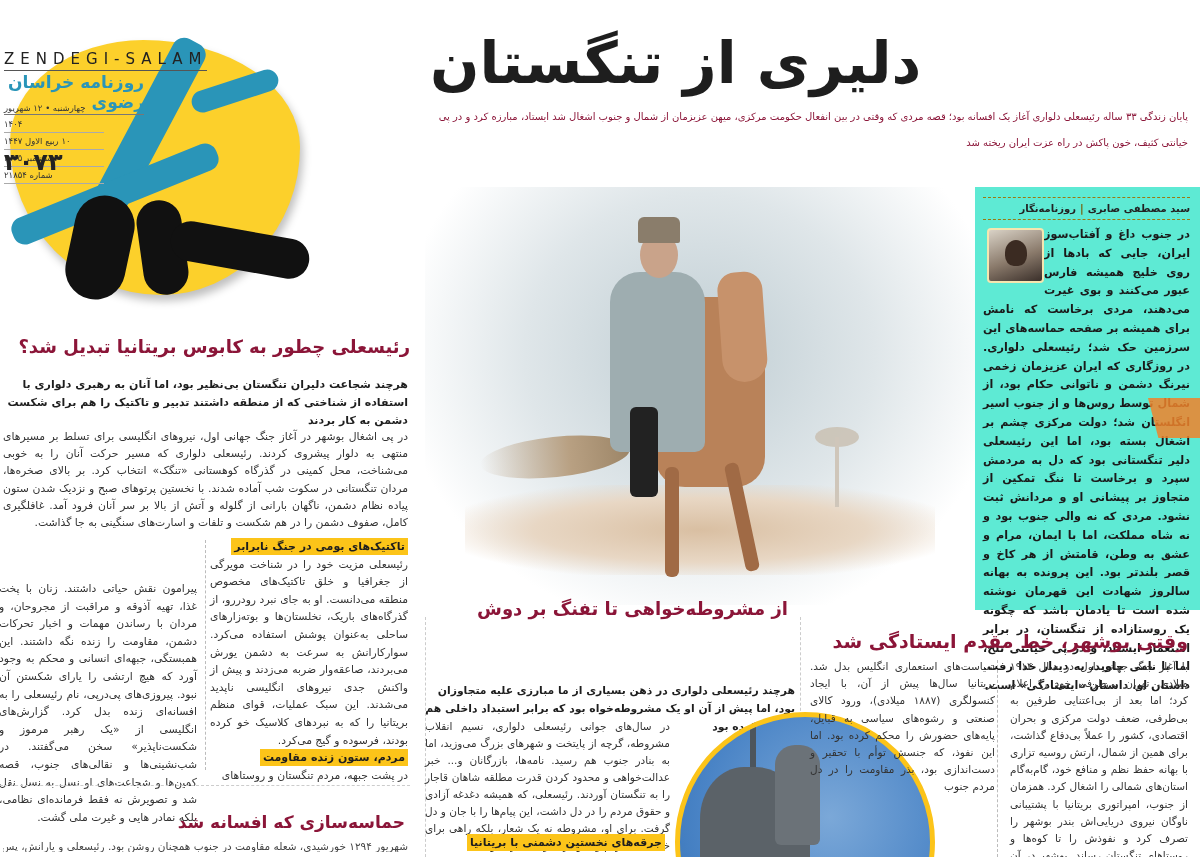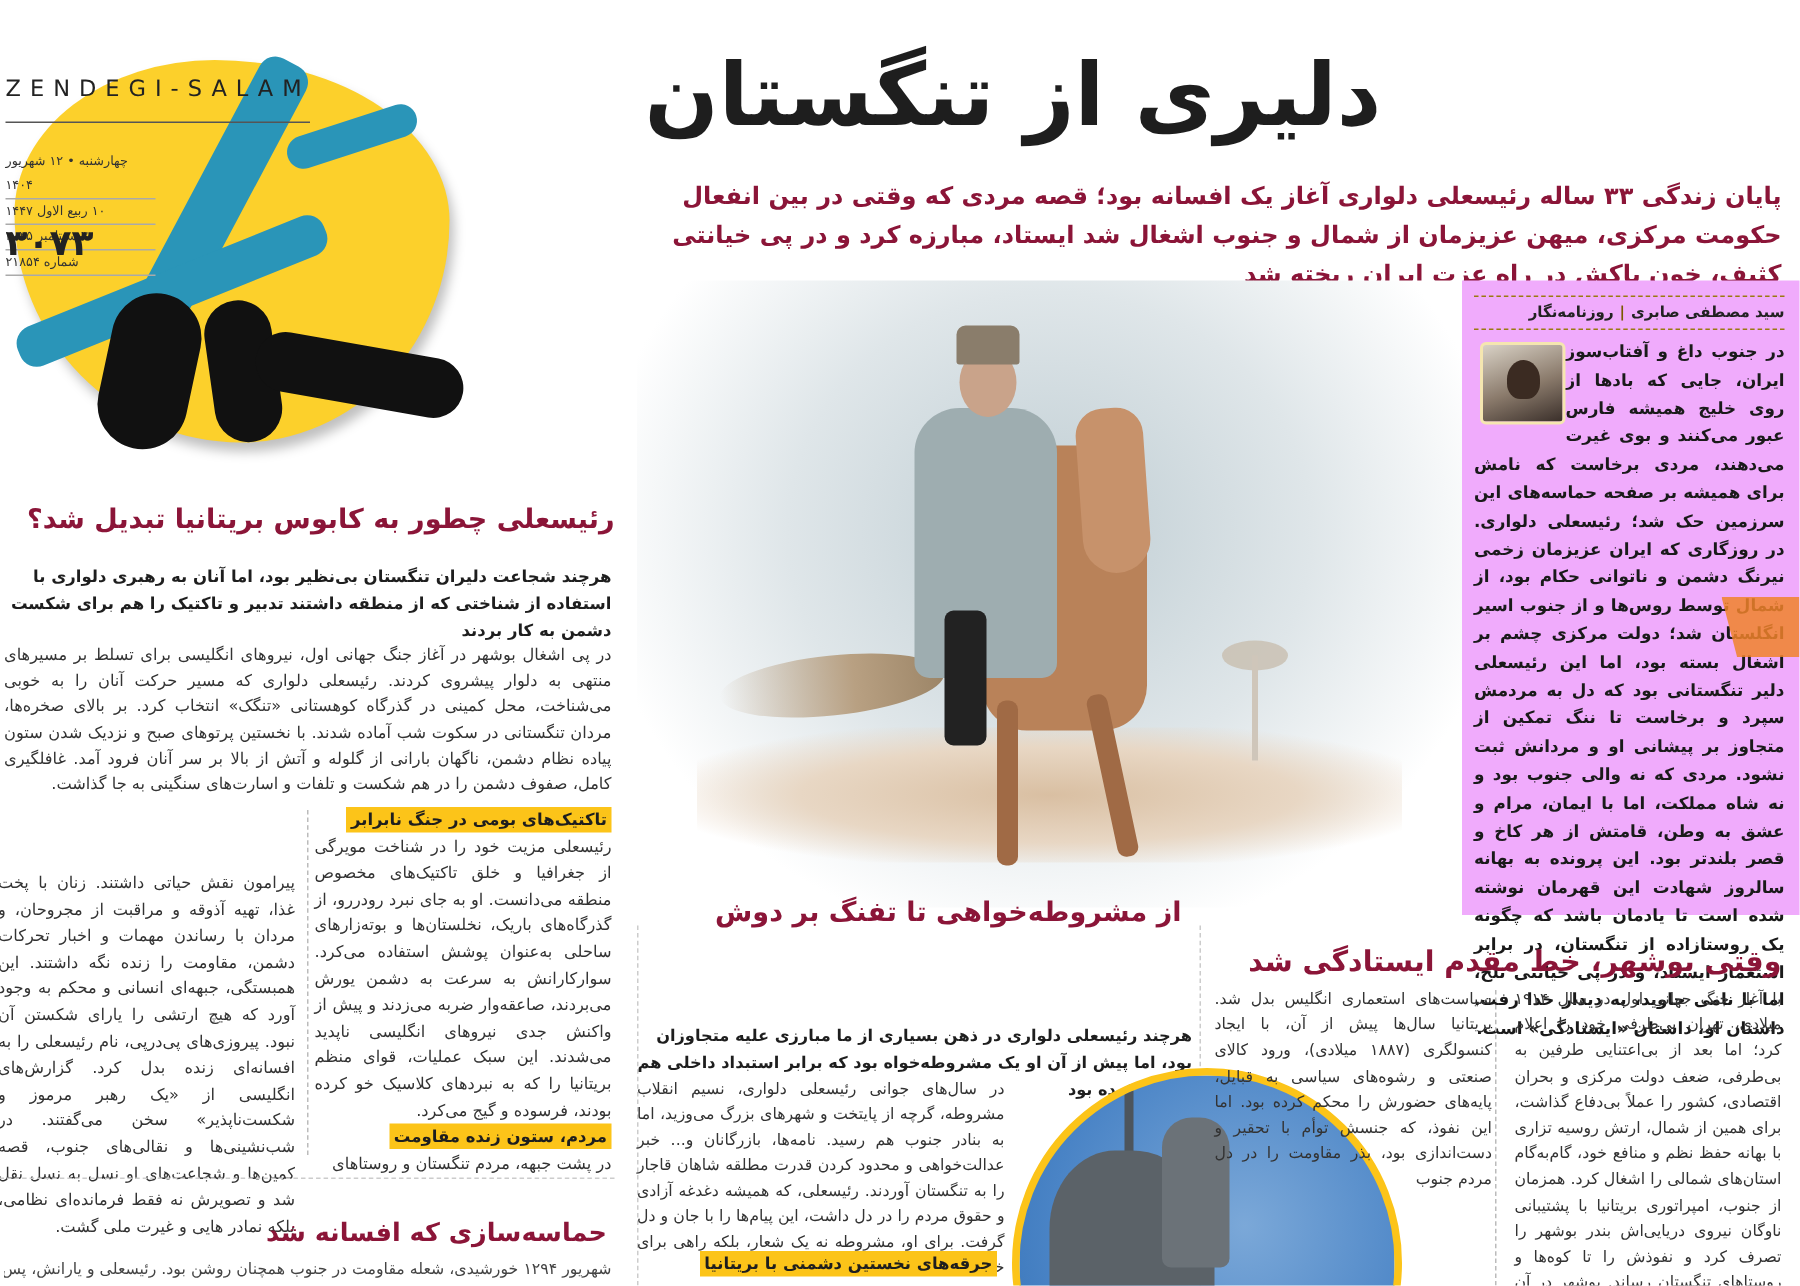--- a/index.html
+++ b/index.html
@@ -6,46 +6,46 @@
   html, body { width: 1200px; height: 857px; overflow: hidden; background: #ffffff; }
   body { position: relative; font-family: "DejaVu Sans", sans-serif; color: #1e1e1e; direction: rtl; }
 
   .abs { position: absolute; }
 
   
   .masthead { left: 0; top: 0; width: 420px; height: 320px; direction: ltr; }
   .logo-blob { position: absolute; left: 10px; top: 40px; width: 290px; height: 255px; background: #fcd02b; border-radius: 46% 54% 48% 52% / 40% 42% 58% 60%; box-shadow: 3px 6px 8px rgba(0,0,0,0.25); }
   .logo-stroke-blue { position: absolute; background: #2a95b8; border-radius: 12px; }
   .logo-stroke-black { position: absolute; background: #111; border-radius: 40px; }
-  .brand-latin { position: absolute; left: 4px; top: 50px; font-family: "DejaVu Sans", sans-serif; font-size: 15px; letter-spacing: 6px; color: #222; border-bottom: 1px solid #555; padding-bottom: 13px; }
+  .brand-latin { position: absolute; left: 4px; top: 50px; font-family: "DejaVu Sans", sans-serif; font-size: 15px; letter-spacing: 6px; color: #222; border-bottom: 1px solid #555; padding-bottom: 2px; }
   .brand-fa { position: absolute; left: 4px; top: 72px; font-size: 17px; color: #2a95b8; font-weight: bold; direction: rtl; width: 140px; text-align: right; border-bottom: 1px solid #777; padding-bottom: 2px; }
   .issue-info { position: absolute; left: 4px; top: 100px; direction: rtl; width: 100px; text-align: left; font-size: 8.5px; color: #333; line-height: 16px; }
   .issue-info div { border-bottom: 1px solid #aaa; }
   .issue-number { position: absolute; left: 4px; top: 148px; font-size: 24px; font-weight: bold; color: #222; letter-spacing: 1px; }
 
   
   .main-title { right: 10px; top: 18px; width: 760px; text-align: left; font-size: 58px; font-weight: bold; color: #1e1e1e; line-height: 90px; }
-  .lead { right: 12px; top: 118px; width: 770px; text-align: right; font-size: 16px; font-weight: bold; color: #8b1538; line-height: 26px; }
+  .lead { right: 12px; top: 104px; width: 770px; text-align: right; font-size: 10px; font-weight: normal; color: #8b1538; line-height: 26px; }
 
   
   .hero { left: 425px; top: 187px; width: 550px; height: 418px; background: radial-gradient(ellipse at 50% 40%, #bfcdd3 0%, #dfe6e9 45%, #ffffff 78%); overflow: hidden; }
   .hero .ground { position: absolute; left: 40px; right: 40px; bottom: 30px; height: 90px; background: radial-gradient(ellipse at 50% 50%, #d9bfa2 0%, #e8d7c4 50%, rgba(255,255,255,0) 80%); }
   .hero .horse-body { position: absolute; left: 230px; top: 110px; width: 110px; height: 190px; background: #b98259; border-radius: 40px 40px 30px 30px; }
   .hero .horse-head { position: absolute; left: 295px; top: 85px; width: 45px; height: 110px; background: #c7926b; border-radius: 20px 20px 25px 25px; transform: rotate(-4deg); }
   .hero .horse-leg { position: absolute; width: 14px; height: 110px; background: #a06a45; border-radius: 6px; }
   .hero .tail { position: absolute; left: 55px; top: 250px; width: 150px; height: 40px; background: linear-gradient(90deg, rgba(184,160,130,0) 0%, #b8a082 60%, #9c8567 100%); border-radius: 50%; transform: rotate(-6deg); }
   .hero .rider-body { position: absolute; left: 185px; top: 85px; width: 95px; height: 180px; background: #9eadb0; border-radius: 30px 30px 10px 10px; }
   .hero .rider-head { position: absolute; left: 215px; top: 45px; width: 38px; height: 46px; background: #c9a38a; border-radius: 50%; }
   .hero .rider-hat { position: absolute; left: 213px; top: 30px; width: 42px; height: 26px; background: #8a7d6b; border-radius: 6px 6px 2px 2px; }
   .hero .boot { position: absolute; left: 205px; top: 220px; width: 28px; height: 90px; background: #222; border-radius: 6px; }
   .hero .palm { position: absolute; left: 410px; top: 250px; width: 4px; height: 70px; background: #cfc6ba; }
   .hero .palm-top { position: absolute; left: 390px; top: 240px; width: 44px; height: 20px; border-radius: 50%; background: rgba(200,190,175,0.8); }
 
   
-  .yellow-col { left: 975px; top: 187px; width: 225px; height: 423px; background: #f0abfc; padding: 6px 10px 6px 8px; }
+  .yellow-col { left: 975px; top: 187px; width: 225px; height: 423px; background: #5eead4; padding: 6px 10px 6px 8px; }
   .byline { font-size: 10px; font-weight: bold; color: #222; border-top: 1px dashed #9a7a10; border-bottom: 1px dashed #9a7a10; padding: 5px 0; text-align: right; margin-top: 4px; }
   .byline .sep { color: #7a5a00; margin: 0 4px; }
   .author-photo { float: left; width: 57px; height: 55px; margin: 8px 0 4px 4px; background: linear-gradient(160deg, #d9d2c6 0%, #8a7a6b 55%, #3a2f2a 100%); border-radius: 4px; border: 2px solid #f5e6b0; position: relative; }
   .author-photo::after { content: ""; position: absolute; left: 16px; top: 10px; width: 22px; height: 26px; background: #3b2b22; border-radius: 50% 50% 40% 40%; }
   .yellow-text { font-size: 11.2px; font-weight: bold; line-height: 18.8px; text-align: justify; color: #1a1a1a; margin-top: 6px; }
   .orange-tag { left: 1148px; top: 398px; width: 52px; height: 40px; background: #f0822a; opacity: 0.85; clip-path: polygon(0 0, 100% 0, 100% 100%, 20% 100%); }
 
   
   .left-h2 { right: 790px; top: 336px; width: 400px; text-align: right; font-size: 18px; color: #8b1538; }
   .left-lead { right: 792px; top: 376px; width: 405px; text-align: right; font-size: 11px; font-weight: bold; line-height: 18px; color: #1e1e1e; }
@@ -80,20 +80,21 @@
 
 <div class="abs masthead">
   <div class="logo-blob"></div>
   <div class="logo-stroke-blue" style="left:130px;top:30px;width:35px;height:200px;transform:rotate(28deg);"></div>
   <div class="logo-stroke-blue" style="left:5px;top:180px;width:220px;height:28px;transform:rotate(-22deg);"></div>
   <div class="logo-stroke-blue" style="left:190px;top:80px;width:90px;height:22px;transform:rotate(-18deg);"></div>
   <div class="logo-stroke-black" style="left:70px;top:195px;width:60px;height:105px;transform:rotate(12deg);"></div>
   <div class="logo-stroke-black" style="left:140px;top:200px;width:45px;height:95px;transform:rotate(-8deg);"></div>
   <div class="logo-stroke-black" style="left:170px;top:230px;width:140px;height:40px;transform:rotate(10deg);"></div>
   <div class="brand-latin">ZENDEGI-SALAM</div>
+  <div class="brand-fa">روزنامه خراسان رضوی</div>
   <div class="issue-info">
     <div>چهارشنبه • ۱۲ شهریور ۱۴۰۴</div>
     <div>۱۰ ربیع الاول ۱۴۴۷</div>
     <div>۳ سپتامبر ۲۰۲۵</div>
     <div>شماره ۲۱۸۵۴</div>
   </div>
   <div class="issue-number">۳۰۷۳</div>
 </div>
 
 <h1 class="abs main-title">دلیری از تنگستان</h1>

